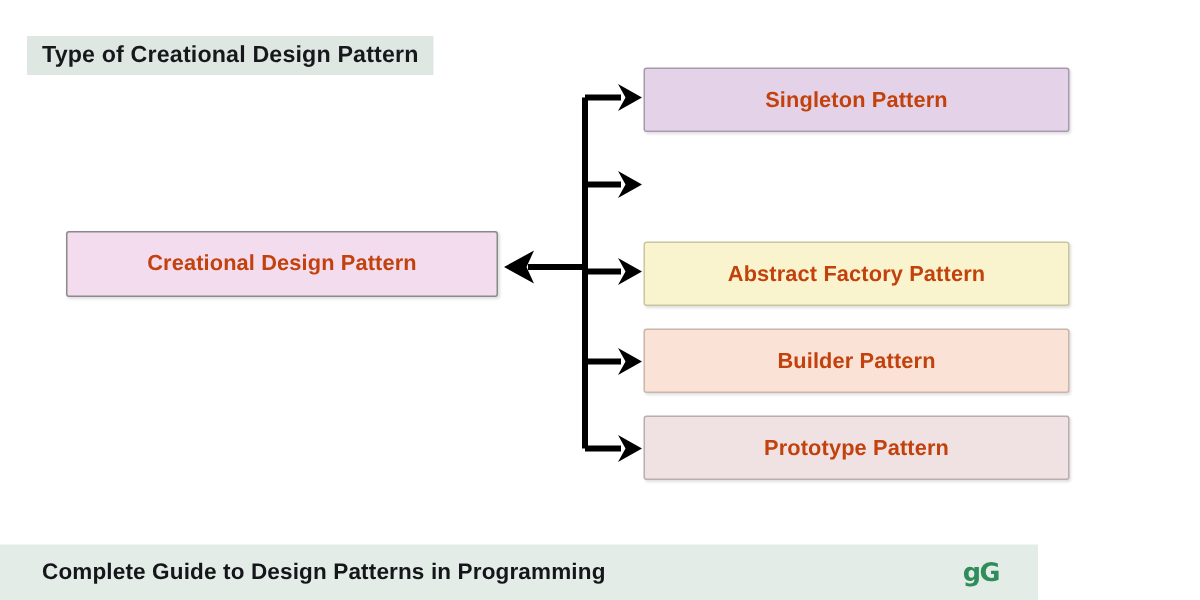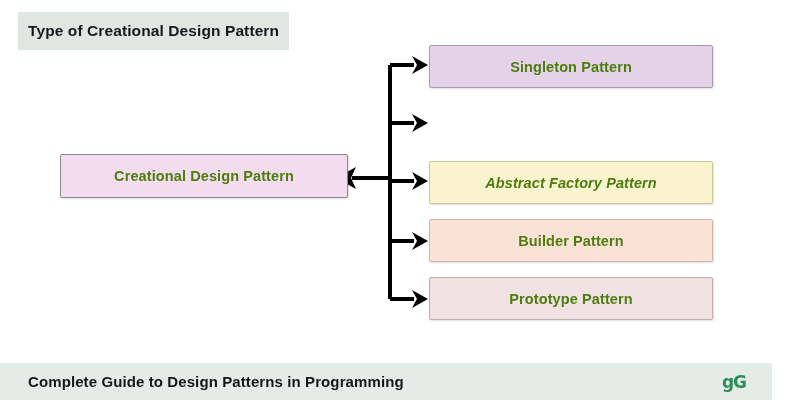--- a/index.html
+++ b/index.html
@@ -15,22 +15,22 @@
     width: 800px;
     height: 400px;
     background: #ffffff;
     overflow: hidden;
   }
 
   
   #title-highlight {
     position: absolute;
     left: 18px;
-    top: 12px;
-    height: 38px;
+    top: 24px;
+    height: 26px;
     padding: 0 10px;
     display: flex;
     align-items: center;
     background: #dfe7e3;
   }
   #title-text {
     font-size: 15.5px;
     font-weight: 600;
     color: #16181c;
     letter-spacing: 0.1px;
@@ -44,59 +44,59 @@
     display: flex;
     align-items: center;
     justify-content: center;
     border-radius: 2px;
     border: 1px solid rgba(120,120,120,0.45);
     box-shadow: 1px 1px 2px rgba(0,0,0,0.13);
   }
   .node-label {
     font-size: 14.5px;
     font-weight: 600;
-    color: #4d7c0f;
+    color: #c2410c;
     letter-spacing: 0.1px;
     white-space: nowrap;
   }
 
   #root-node {
     left: 44px;
     top: 154px;
     width: 288px;
     height: 44px;
   }
 
   .leaf-node {
     left: 429px;
     width: 284px;
     height: 43px;
   }
   .leaf-0 { top: 45px; }
   .leaf-1 { top: 103px; }
-  .leaf-2 { top: 161px; font-style: italic; }
+  .leaf-2 { top: 161px; }
   .leaf-3 { top: 219px; }
   .leaf-4 { top: 277px; }
 
   
   #connectors {
     position: absolute;
     left: 0;
     top: 0;
     width: 800px;
     height: 400px;
     pointer-events: none;
   }
 
   
   #footer-band {
     position: absolute;
     left: 0;
     bottom: 0;
-    width: 772px;
+    width: 692px;
     height: 37px;
     background: #e4ece7;
     display: flex;
     align-items: center;
   }
   #footer-text {
     margin-left: 28px;
     font-size: 15px;
     font-weight: 600;
     color: #14161a;
@@ -148,21 +148,21 @@
       <polygon points="412,56 428,65 412,74 417,65" fill="#000000"></polygon>
       <polygon points="412,114 428,123 412,132 417,123" fill="#000000"></polygon>
       <polygon points="412,172 428,181 412,190 417,181" fill="#000000"></polygon>
       <polygon points="412,232 428,241 412,250 417,241" fill="#000000"></polygon>
       <polygon points="412,290 428,299 412,308 417,299" fill="#000000"></polygon>
 
       <polygon points="336,178 356,167 351,178 356,189" fill="#000000"></polygon>
     </g>
   </svg>
 
-  <div class="node" id="root-node" style="background: rgb(242, 220, 238); border-color: rgb(138, 138, 138); margin-left: 16px;">
+  <div class="node" id="root-node" style="background: rgb(242, 220, 238); border-color: rgb(138, 138, 138);">
     <span class="node-label">Creational Design Pattern</span>
   </div>
 
   <div class="node leaf-node leaf-0" style="background: rgb(228, 211, 232); border-color: rgb(168, 155, 176);">
     <span class="node-label">Singleton Pattern</span>
   </div>
   <div class="node leaf-node leaf-2" style="background: rgb(250, 244, 206); border-color: rgb(204, 198, 159);">
     <span class="node-label">Abstract Factory Pattern</span>
   </div>
   <div class="node leaf-node leaf-3" style="background: rgb(250, 227, 214); border-color: rgb(203, 182, 171);">

